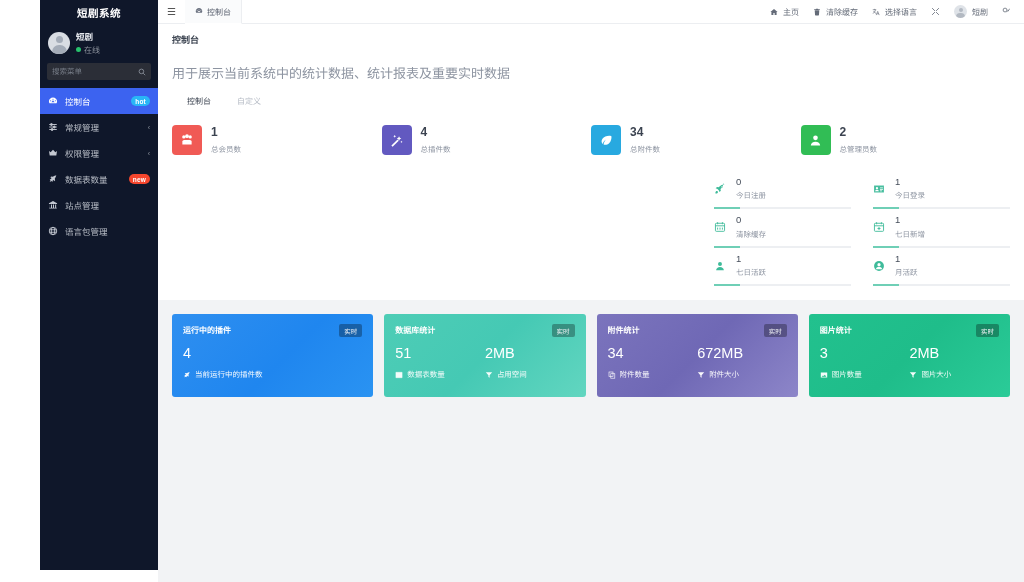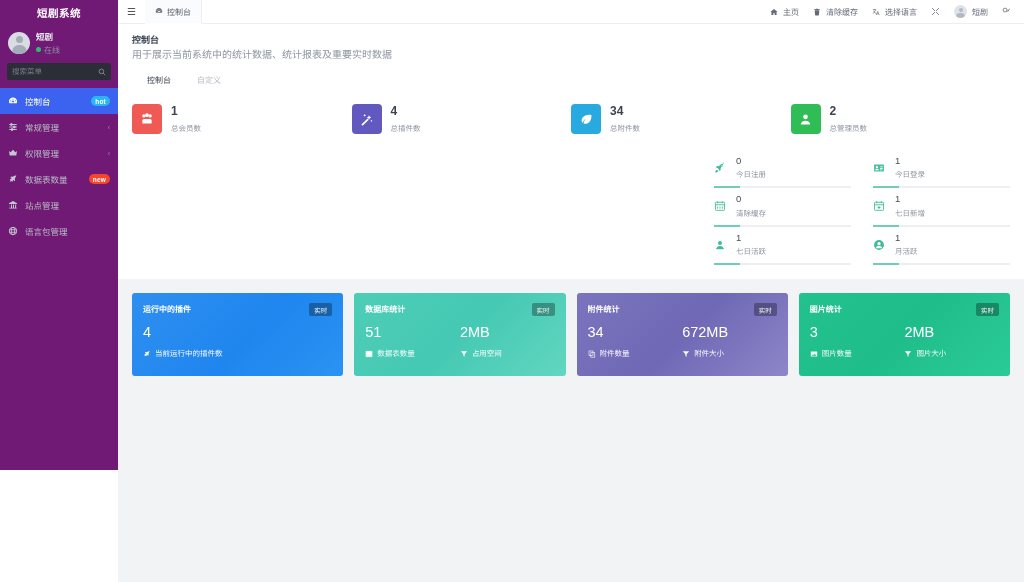--- a/index.html
+++ b/index.html
@@ -5,22 +5,22 @@
   * { box-sizing: border-box; margin: 0; padding: 0; }
   html, body {
     width: 1024px; height: 582px;
     font-family: "Liberation Sans", "DejaVu Sans", sans-serif;
     background: #ffffff; overflow: hidden;
   }
   .app { display: flex; width: 1024px; height: 582px; }
 
   
   .sidebar {
-    width: 118px; height: 470px; background: #701a75;
-    flex: 0 0 118px; color: #a7adb8; position: relative;
+    width: 118px; height: 570px; background: #0f172a;
+    flex: 0 0 118px; color: #a7adb8; position: relative; margin-left: 40px;
   }
   .brand {
     height: 24px; display: flex; align-items: center; justify-content: center;
     color: #fff; font-size: 10.5px; font-weight: bold; letter-spacing: .5px;
   }
   .user-box { display: flex; align-items: center; padding: 6px 8px 4px 8px; gap: 6px; }
   .avatar {
     width: 22px; height: 22px; border-radius: 50%;
     background: #d9dde3; flex: 0 0 22px; position: relative; overflow: hidden;
   }
@@ -89,21 +89,21 @@
     width: 13px; height: 13px; border-radius: 50%; background: #dfe3e8;
     position: relative; overflow: hidden; flex: 0 0 13px;
   }
   .tb-avatar::before { content:""; position:absolute; top:2.5px; left:4.5px; width:4px;height:4px;border-radius:50%;background:#b3b9c2;}
   .tb-avatar::after { content:""; position:absolute; top:8px; left:2px; width:9px;height:6px;border-radius:4px 4px 0 0;background:#b3b9c2;}
 
   .content { flex: 1; background: #f2f3f5; overflow: hidden; }
 
   .page-head { background: #fff; padding: 9px 14px 0 14px; }
   .page-title { font-size: 9px; font-weight: bold; color: #3b4350; }
-  .page-sub { font-size: 10px; color: #8d94a1; margin-top: 0; }
+  .page-sub { font-size: 13px; color: #8d94a1; margin-top: 17px; }
   .tabs { display: flex; gap: 0; margin-top: 8px; padding-left: 2px; }
   .tab {
     font-size: 8px; padding: 5px 13px; color: #5b6270; background: transparent;
     border-radius: 2px 2px 0 0; cursor: pointer;
   }
   .tab.active { background: #fff; color: #3b4350; }
   .tab.inactive { color: #b4bac4; }
 
   .panel { background: #fff; padding: 0 14px 14px 14px; }
 

